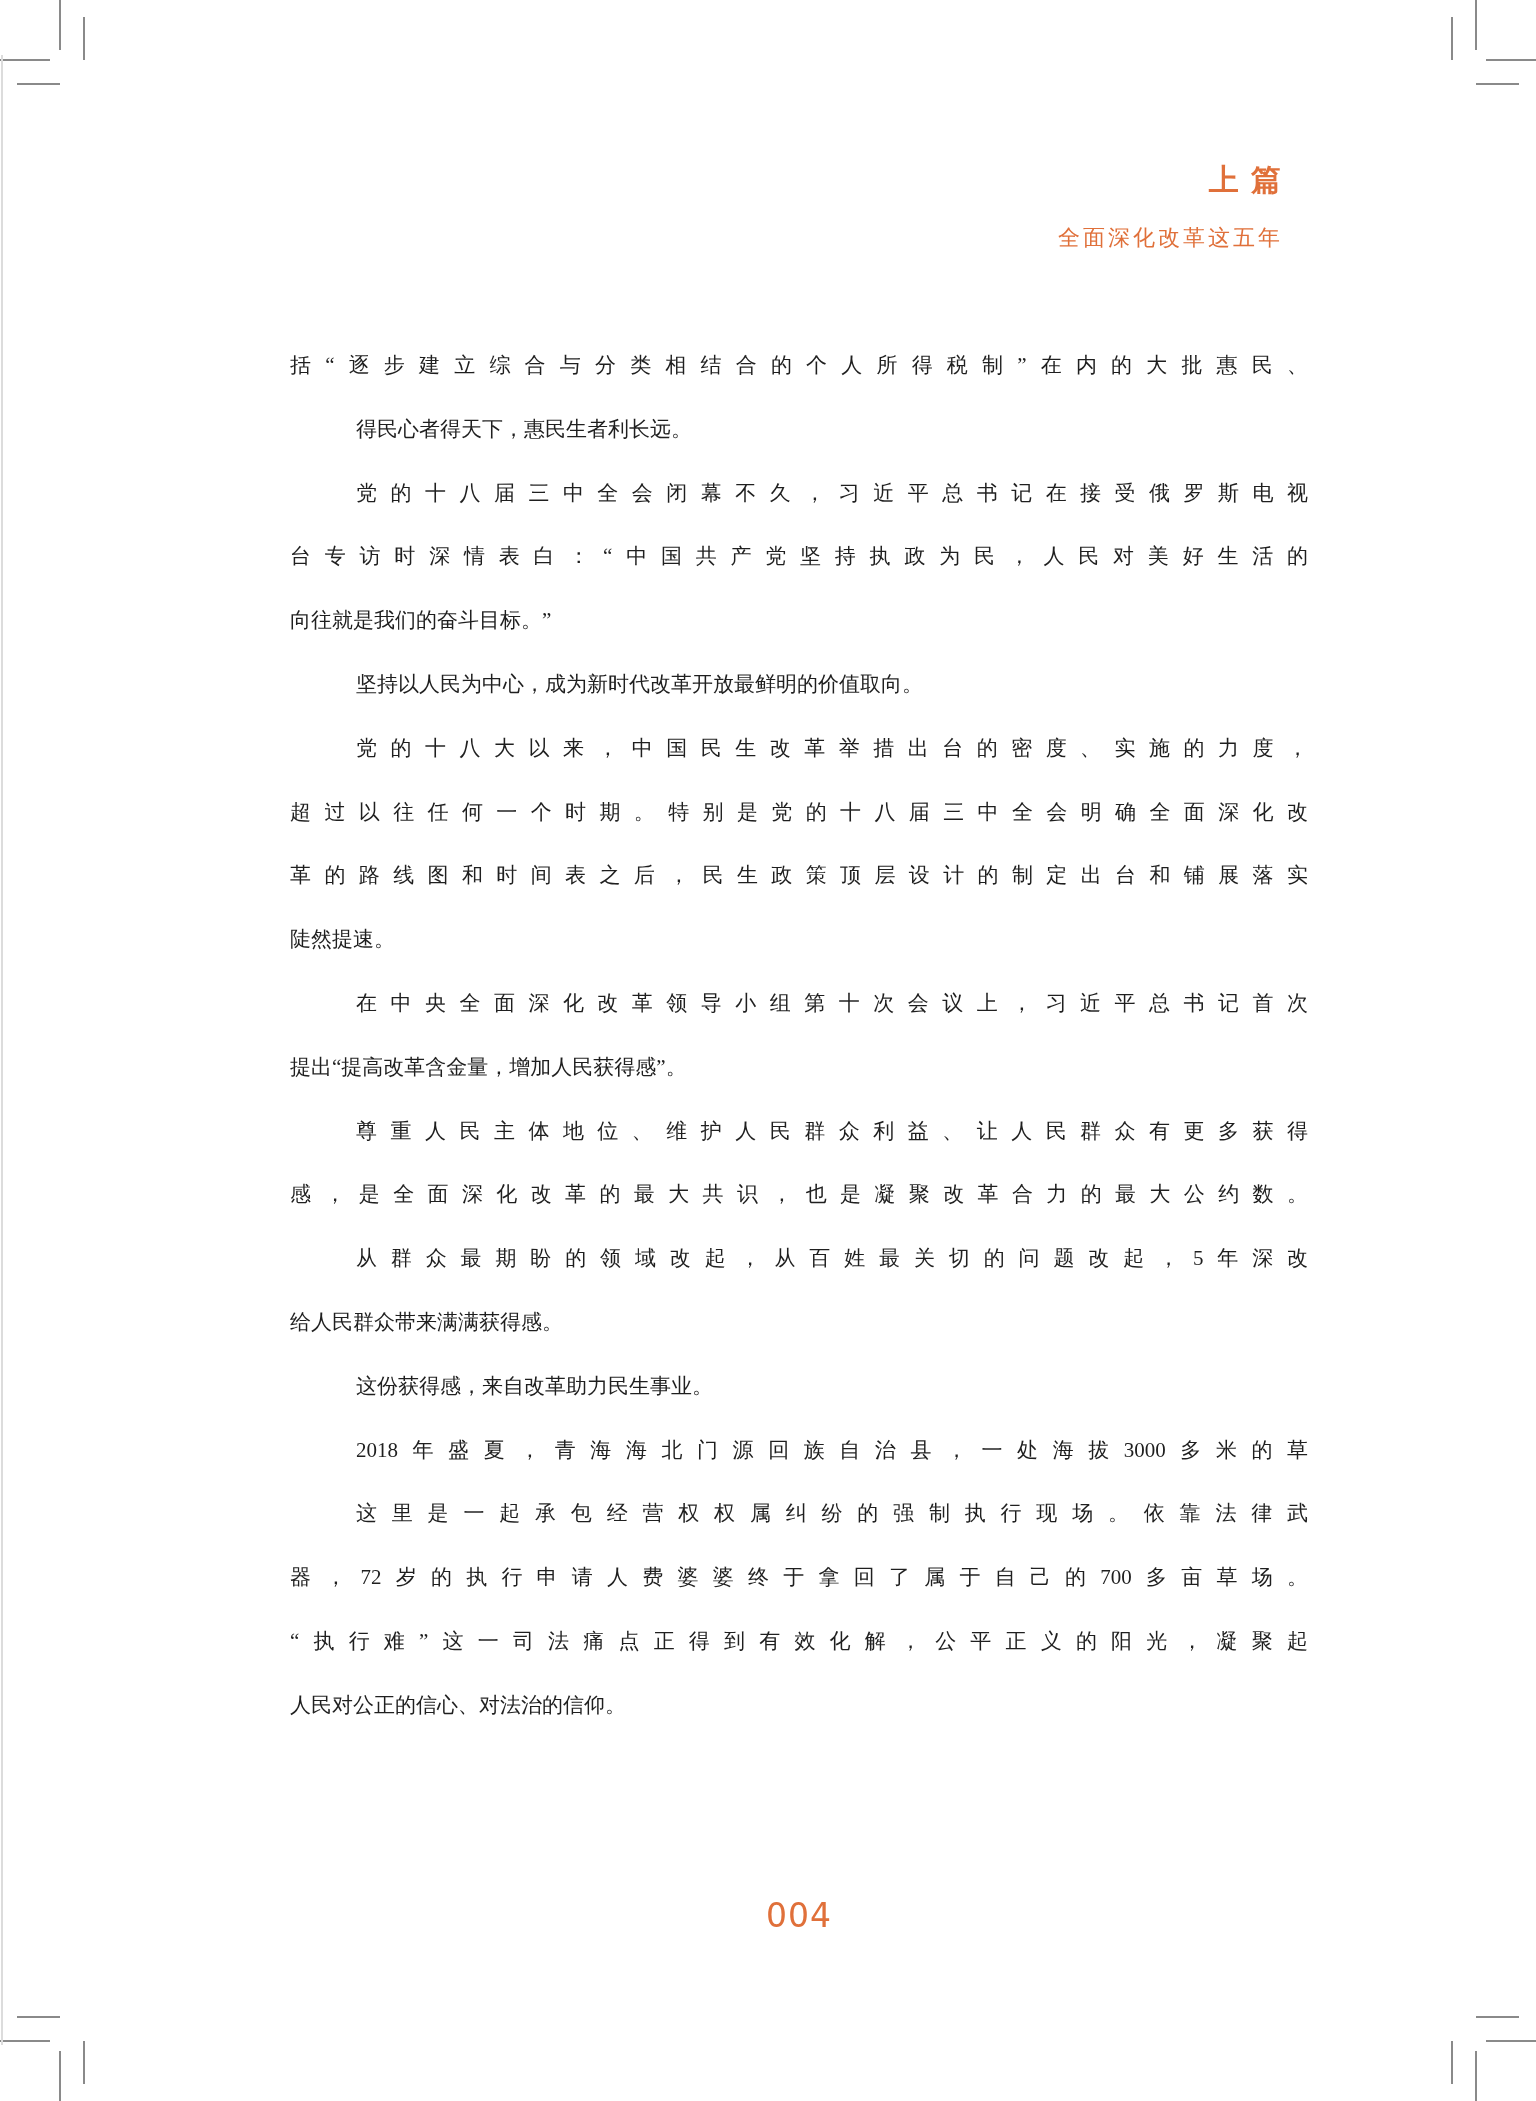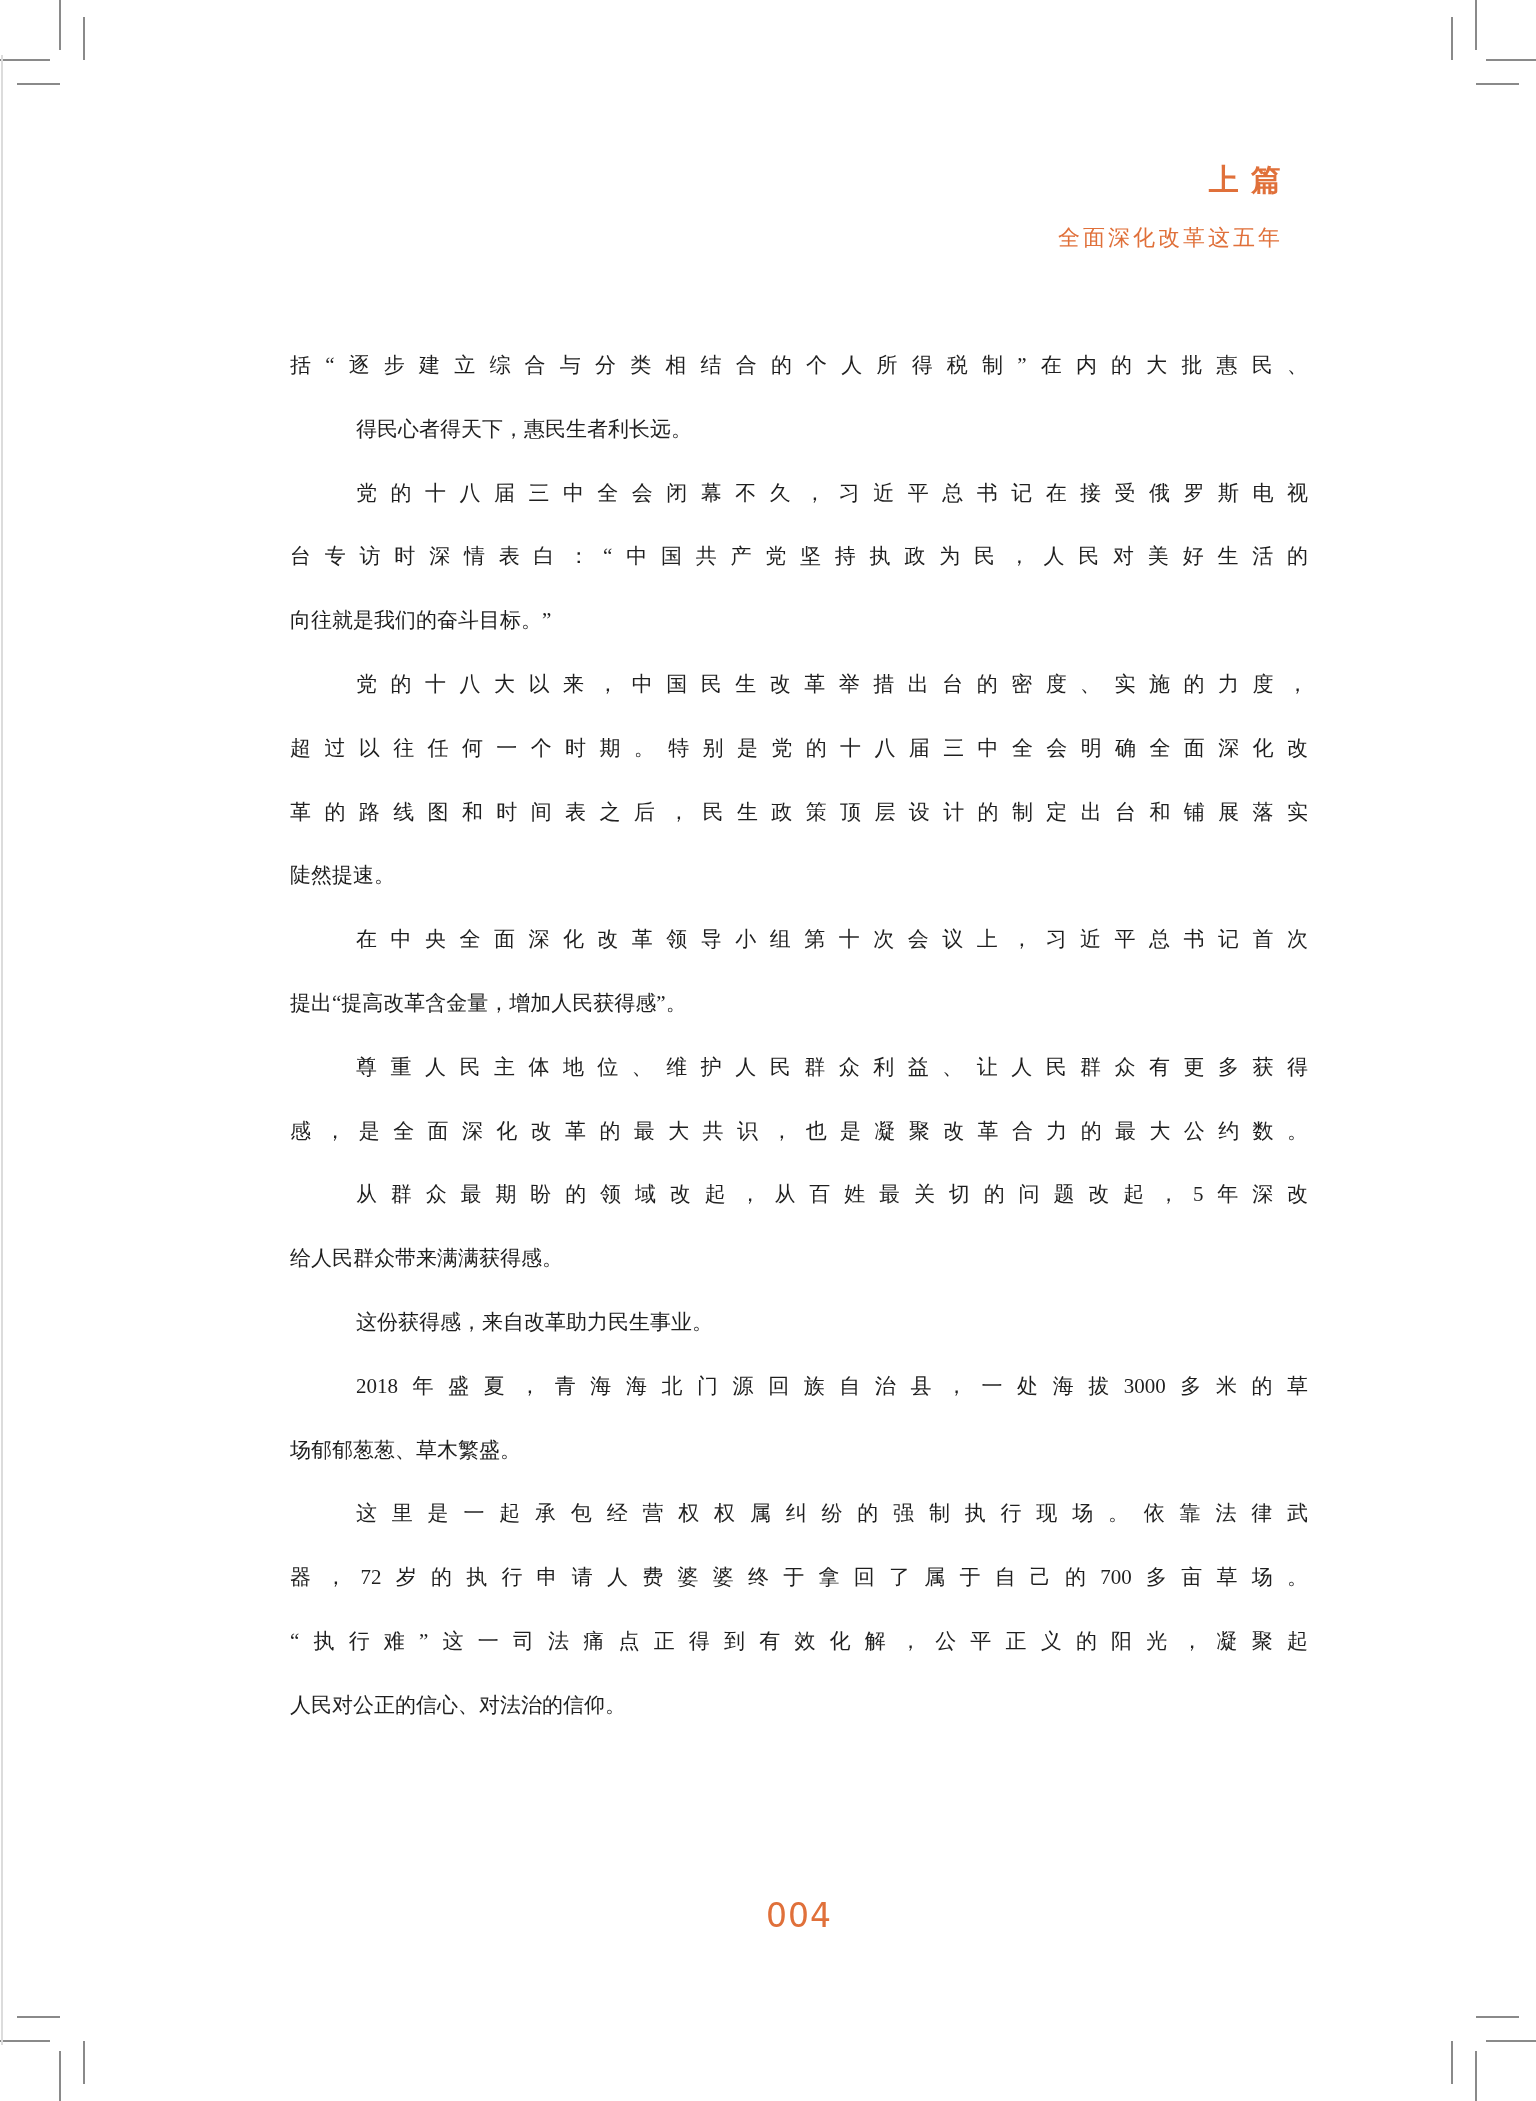--- a/index.html
+++ b/index.html
@@ -83,32 +83,32 @@
   <div class="part-label">上 篇</div>
   <div class="chapter-title">全面深化改革这五年</div>
 </header>
 
 <main class="text-block">
     <div class="line full">括“逐步建立综合与分类相结合的个人所得税制”在内的大批惠民、</div>
     <div class="line indent">得民心者得天下，惠民生者利长远。</div>
     <div class="line indent full">党的十八届三中全会闭幕不久，习近平总书记在接受俄罗斯电视</div>
     <div class="line full">台专访时深情表白：“中国共产党坚持执政为民，人民对美好生活的</div>
     <div class="line">向往就是我们的奋斗目标。”</div>
+    <div class="line indent">坚持以人民为中心，成为新时代改革开放最鲜明的价值取向。</div>
     <div class="line indent full">党的十八大以来，中国民生改革举措出台的密度、实施的力度，</div>
     <div class="line full">超过以往任何一个时期。特别是党的十八届三中全会明确全面深化改</div>
     <div class="line full">革的路线图和时间表之后，民生政策顶层设计的制定出台和铺展落实</div>
     <div class="line">陡然提速。</div>
     <div class="line indent full">在中央全面深化改革领导小组第十次会议上，习近平总书记首次</div>
     <div class="line">提出“提高改革含金量，增加人民获得感”。</div>
     <div class="line indent full">尊重人民主体地位、维护人民群众利益、让人民群众有更多获得</div>
     <div class="line full">感，是全面深化改革的最大共识，也是凝聚改革合力的最大公约数。</div>
     <div class="line indent full">从群众最期盼的领域改起，从百姓最关切的问题改起，5年深改</div>
     <div class="line">给人民群众带来满满获得感。</div>
     <div class="line indent">这份获得感，来自改革助力民生事业。</div>
     <div class="line indent full">2018年盛夏，青海海北门源回族自治县，一处海拔3000多米的草</div>
-    <div class="line">场郁郁葱葱、草木繁盛。</div>
     <div class="line indent full">这里是一起承包经营权权属纠纷的强制执行现场。依靠法律武</div>
     <div class="line full">器，72岁的执行申请人费婆婆终于拿回了属于自己的700多亩草场。</div>
     <div class="line full">“执行难”这一司法痛点正得到有效化解，公平正义的阳光，凝聚起</div>
     <div class="line">人民对公正的信心、对法治的信仰。</div>
   </main>
 
 <footer class="folio">004</footer>
 
 </body></html>

